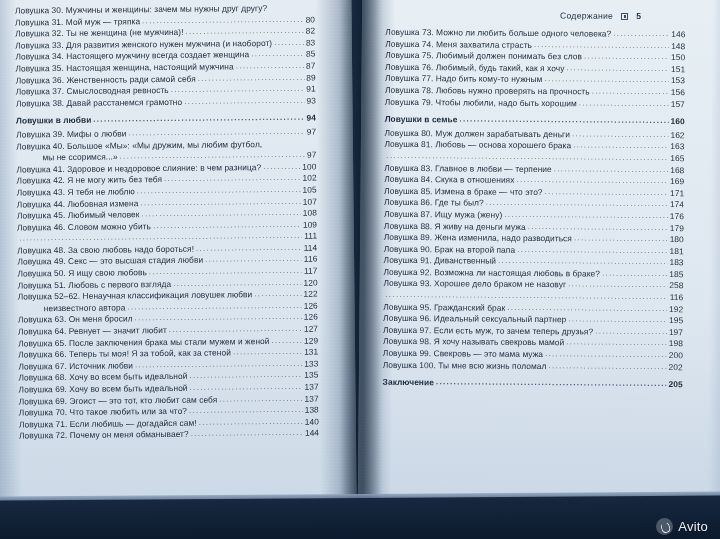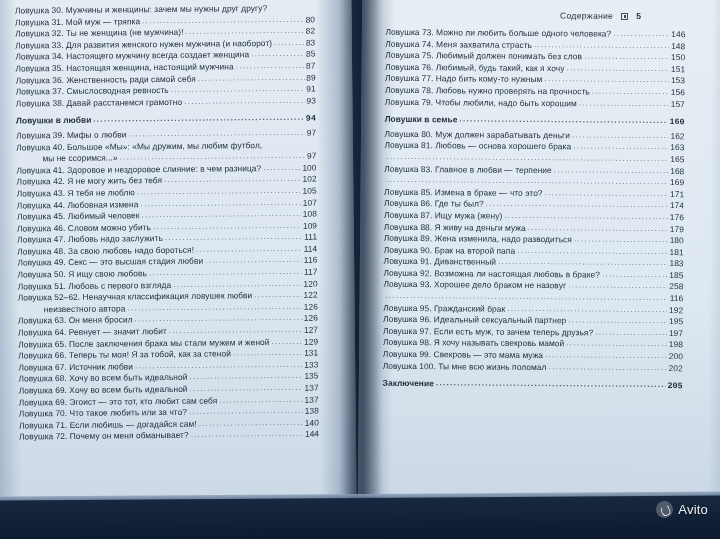--- a/index.html
+++ b/index.html
@@ -113,21 +113,21 @@
     letter-spacing: 1.3px;
     transform: translateY(-1px);
   }
   .entry .pg { flex: 0 0 auto; font-variant-numeric: tabular-nums; }
   .sec {
     font-weight: bold;
     margin-top: 6px;
     margin-bottom: 2px;
   }
   .sec .t { font-weight: bold; }
-  .sec .pg { font-weight: bold; font-family: Liberation Mono, monospace; }
+  .sec .pg { font-weight: bold; }
 
   
   .runhead {
     position: absolute;
     top: 11px;
     left: 560px;
     width: 140px;
     display: flex;
     align-items: center;
     gap: 8px;
@@ -147,21 +147,21 @@
     position: absolute;
     left: 1.5px; top: 1.5px;
     width: 2.5px; height: 2.5px;
     background: #3d4f63;
   }
   .runhead .folio { font-weight: bold; }
 
   
   .watermark {
     position: absolute;
-    right: 12px; bottom: 21px;
+    right: 12px; bottom: 4px;
     display: flex;
     align-items: center;
     gap: 5px;
     opacity: .92;
   }
   .wm-mark {
     width: 17px; height: 17px;
     border-radius: 50%;
     background: rgba(255,255,255,0.28);
     position: relative;
@@ -303,21 +303,20 @@
           <span class="t">Ловушка 45. Любимый человек</span>
           <span class="dots">........................................................................................................................</span>
           <span class="pg">108</span>
         </div>
         <div class="entry">
           <span class="t">Ловушка 46. Словом можно убить</span>
           <span class="dots">........................................................................................................................</span>
           <span class="pg">109</span>
         </div>
         <div class="entry">
-          <span class="t">Ловушка 47. Любовь надо заслужить</span>
           <span class="dots">........................................................................................................................</span>
           <span class="pg">111</span>
         </div>
         <div class="entry">
           <span class="t">Ловушка 48. За свою любовь надо бороться!</span>
           <span class="dots">........................................................................................................................</span>
           <span class="pg">114</span>
         </div>
         <div class="entry">
           <span class="t">Ловушка 49. Секс — это высшая стадия любви</span>
@@ -455,20 +454,21 @@
         <div class="entry">
           <span class="dots">........................................................................................................................</span>
           <span class="pg">165</span>
         </div>
         <div class="entry">
           <span class="t">Ловушка 83. Главное в любви — терпение</span>
           <span class="dots">........................................................................................................................</span>
           <span class="pg">168</span>
         </div>
         <div class="entry">
+          <span class="t">Ловушка 84. Скука в отношениях</span>
           <span class="dots">........................................................................................................................</span>
           <span class="pg">169</span>
         </div>
         <div class="entry">
           <span class="t">Ловушка 85. Измена в браке — что это?</span>
           <span class="dots">........................................................................................................................</span>
           <span class="pg">171</span>
         </div>
         <div class="entry">
           <span class="t">Ловушка 86. Где ты был?</span>

